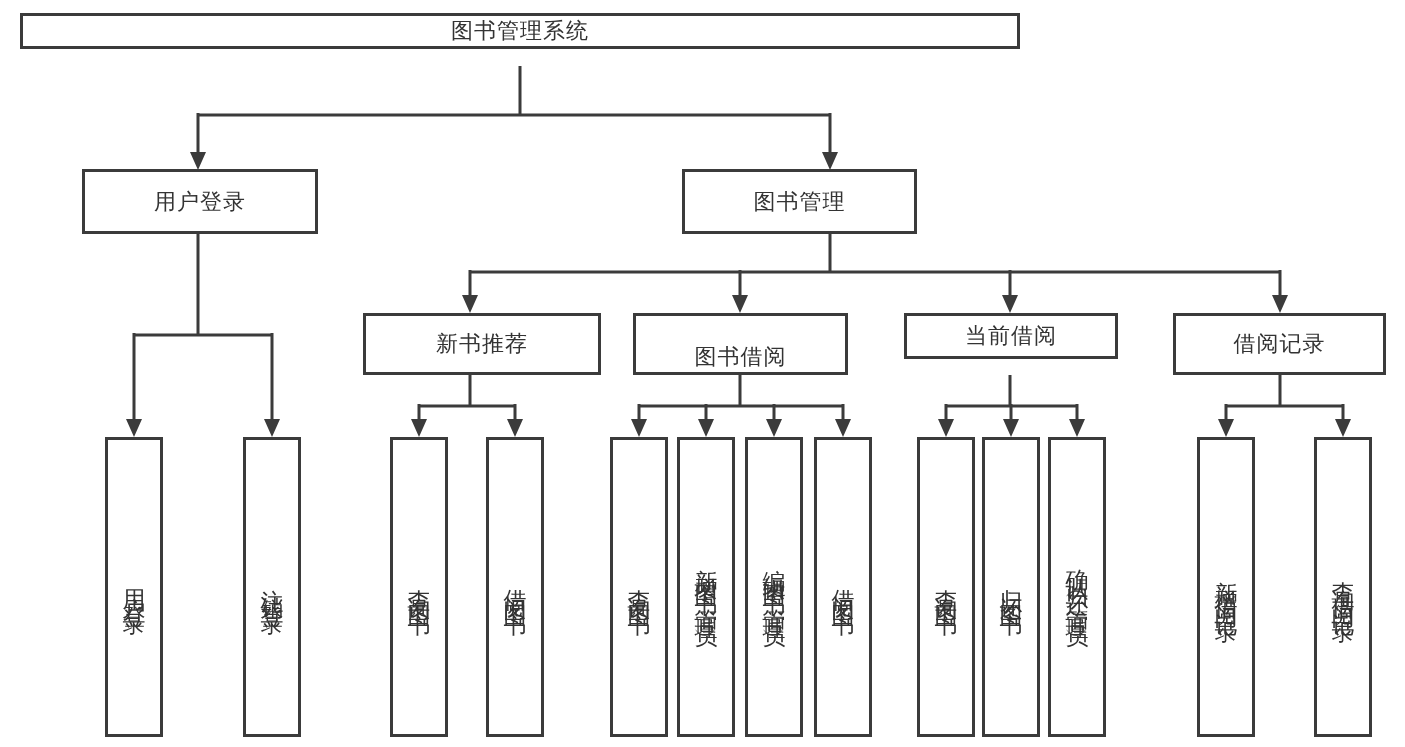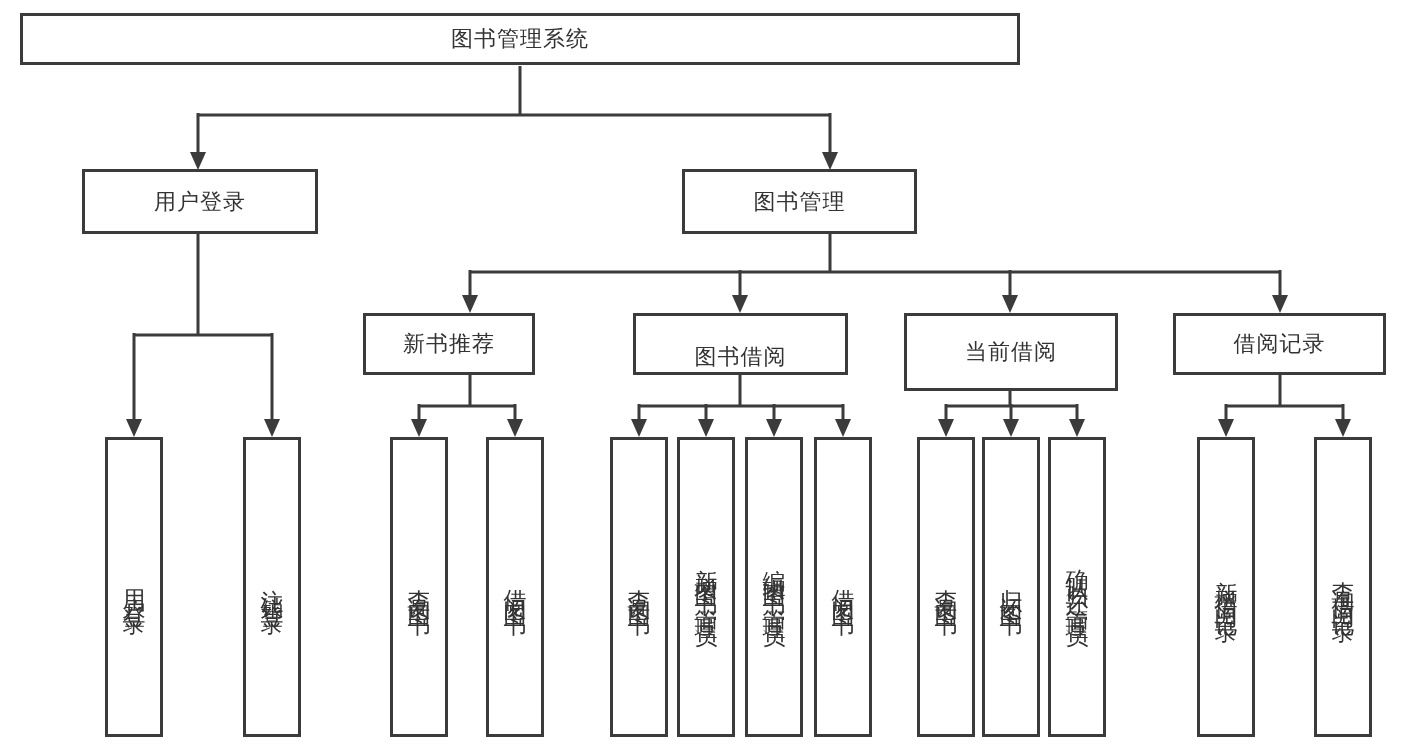--- a/index.html
+++ b/index.html
@@ -41,38 +41,38 @@
          M462 295 L478 295 L470 313 Z  M732 295 L748 295 L740 313 Z
          M1002 295 L1018 295 L1010 313 Z  M1272 295 L1288 295 L1280 313 Z
          M411 419 L427 419 L419 437 Z  M507 419 L523 419 L515 437 Z
          M631 419 L647 419 L639 437 Z  M698 419 L714 419 L706 437 Z
          M766 419 L782 419 L774 437 Z  M835 419 L851 419 L843 437 Z
          M938 419 L954 419 L946 437 Z  M1003 419 L1019 419 L1011 437 Z
          M1069 419 L1085 419 L1077 437 Z
          M1218 419 L1234 419 L1226 437 Z  M1335 419 L1351 419 L1343 437 Z"></path>
   </svg>
 
-  <div class="node hnode" style="left:20px; top:13px; width:1000px; height:52px;">
+  <div class="node hnode" style="left:20px; top:13px; width:1000px; height:36px;">
     <span>图书管理系统</span>
   </div>
 
   <div class="node hnode" style="left:82px; top:169px; width:236px; height:65px;">
     <span>用户登录</span>
   </div>
   <div class="node hnode" style="left:682px; top:169px; width:235px; height:65px;">
     <span>图书管理</span>
   </div>
 
-  <div class="node hnode" style="left:363px; top:313px; width:172px; height:62px;">
+  <div class="node hnode" style="left:363px; top:313px; width:238px; height:62px;">
     <span>新书推荐</span>
   </div>
   <div class="node hnode" style="left:633px; top:313px; width:215px; height:62px;align-items:flex-end;">
     <span>图书借阅</span>
   </div>
-  <div class="node hnode" style="left:904px; top:313px; width:214px; height:78px;">
+  <div class="node hnode" style="left:904px; top:313px; width:214px; height:46px;">
     <span>当前借阅</span>
   </div>
   <div class="node hnode" style="left:1173px; top:313px; width:213px; height:62px;">
     <span>借阅记录</span>
   </div>
 
   <div class="node vnode" style="left:105px; top:437px; width:58px; height:300px;">
     <span class="vtext">用户登录</span>
   </div>
   <div class="node vnode" style="left:243px; top:437px; width:58px; height:300px;">

